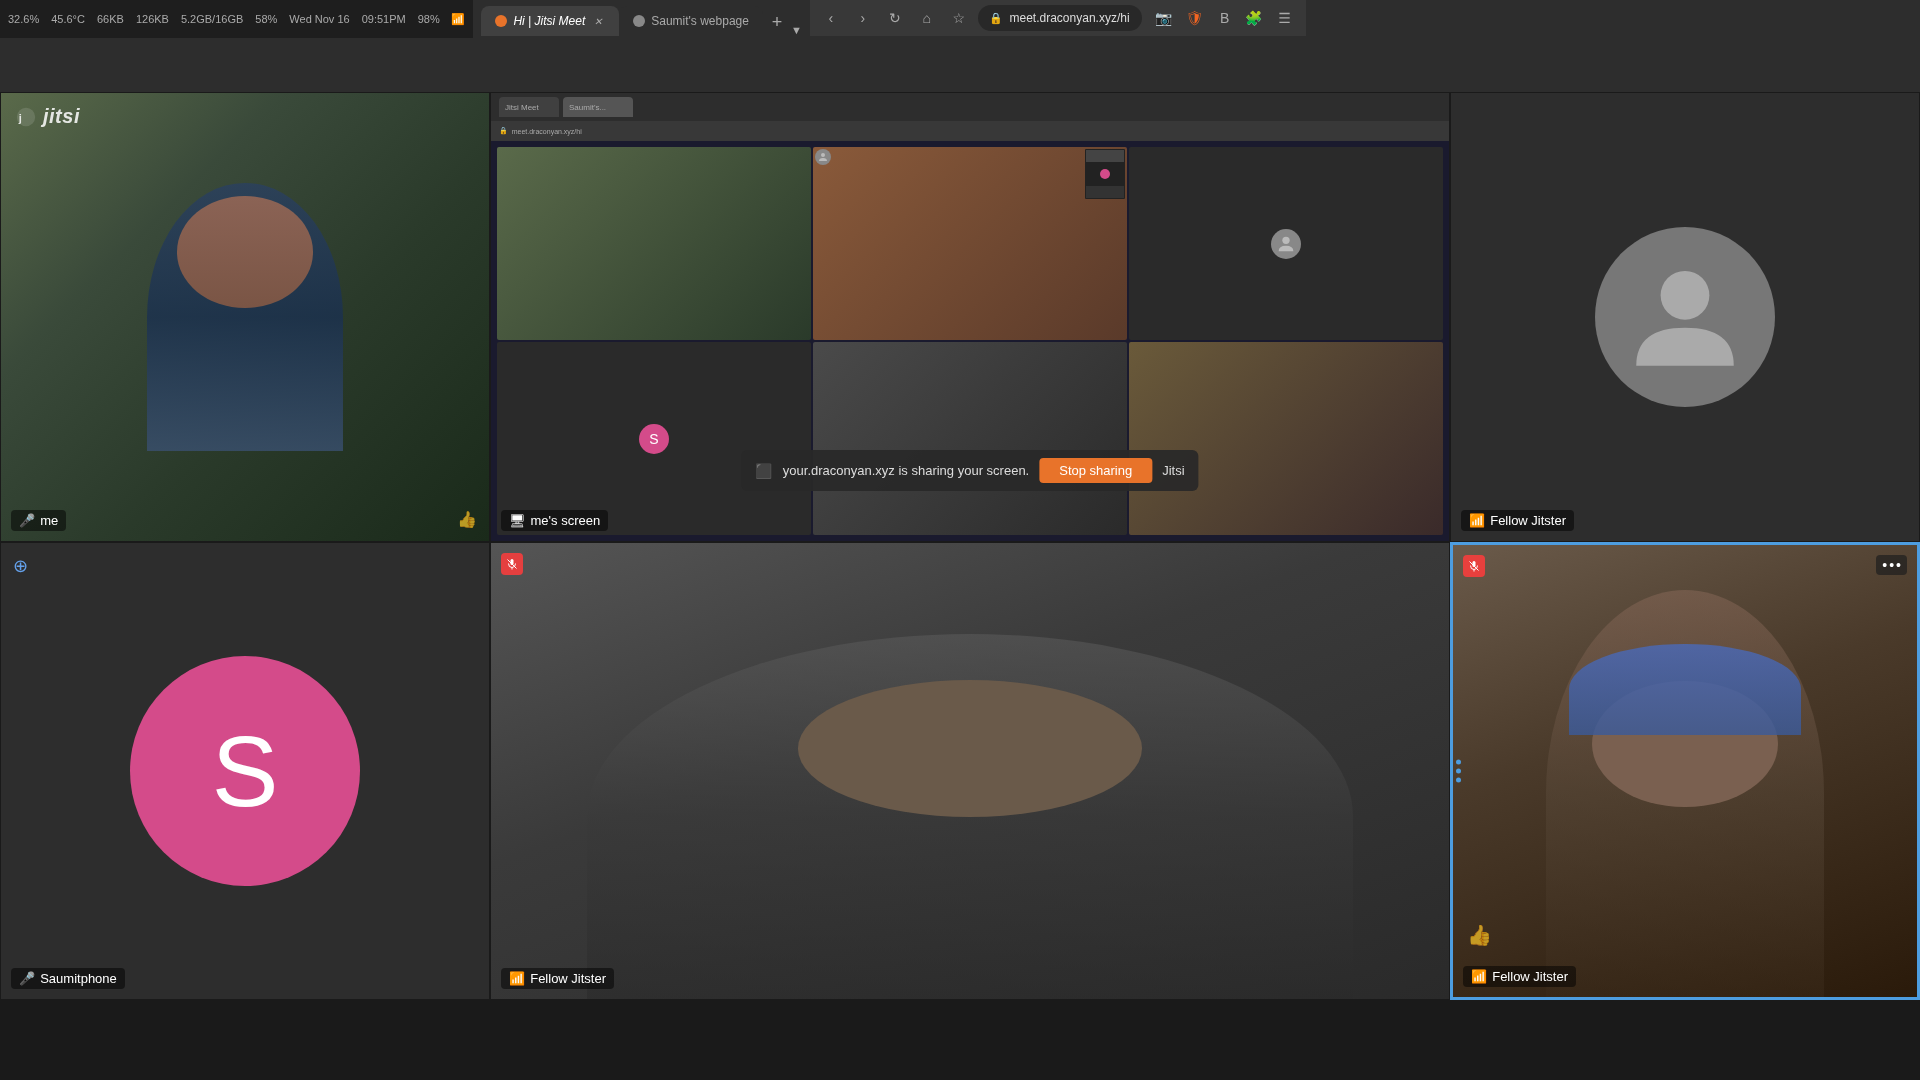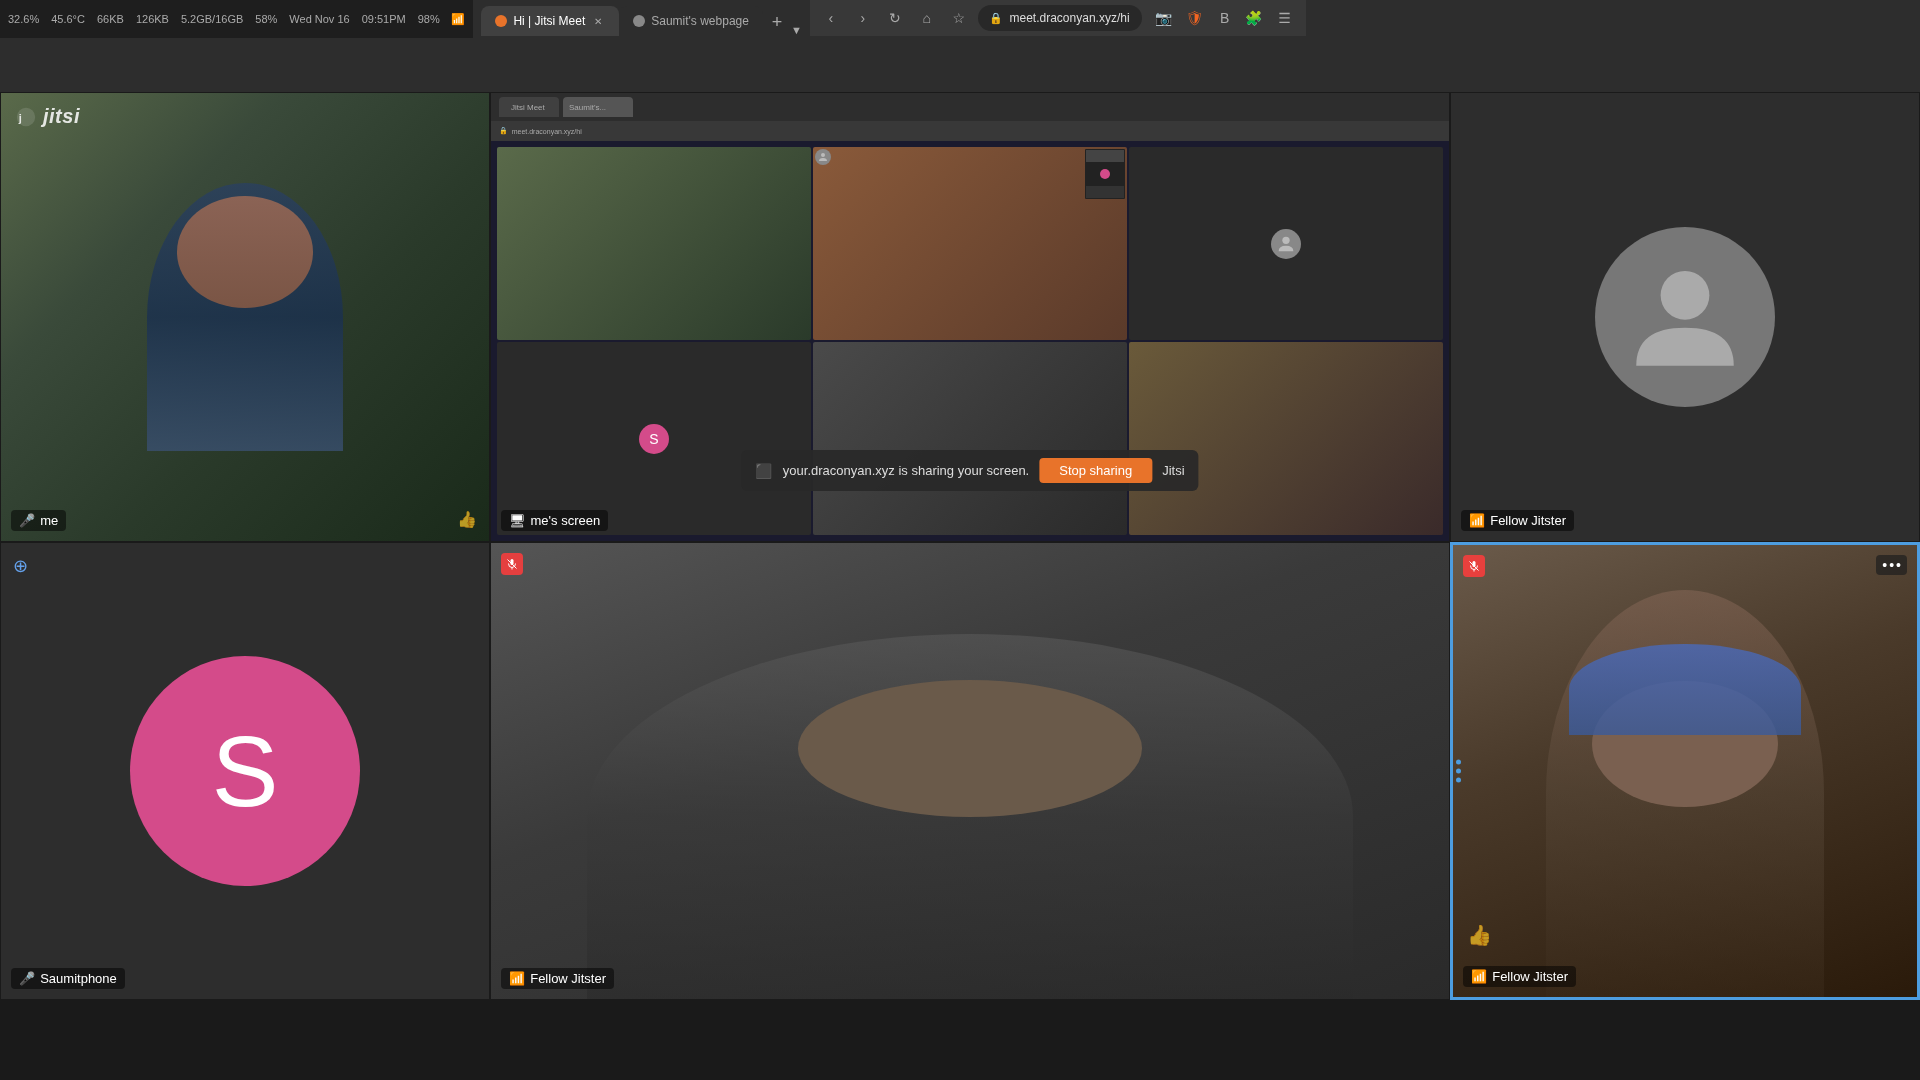--- a/index.html
+++ b/index.html
@@ -43,20 +43,21 @@
       border-radius: 8px 8px 0 0;
       font-size: 12px;
       gap: 6px;
       cursor: pointer;
       color: #ccc;
       background: #3a3a3a;
     }
     .tab.active {
       background: #404040;
       color: #fff;
+      font-style: italic;
     }
     .tab-favicon {
       width: 14px;
       height: 14px;
       background: #e8732a;
       border-radius: 50%;
       display: inline-block;
     }
     .tab-close {
       width: 14px;
@@ -370,21 +371,21 @@
     </div>
 
     <div style="position:absolute;bottom:12px;right:12px;font-size:16px;color:#fff;opacity:0.7;">👍</div>
   </div>
 
   <div class="video-cell cell-screen">
 
     <div style="width:100%;height:100%;background:#1a1a2e;position:relative;overflow:hidden;">
 
       <div style="background:#2d2d2d;height:28px;display:flex;align-items:center;padding:0 8px;gap:4px;">
-        <div style="width:60px;height:20px;background:#404040;border-radius:4px 4px 0 0;font-size:8px;color:#aaa;display:flex;align-items:center;padding:0 12px;">Jitsi Meet</div>
+        <div style="width:60px;height:20px;background:#404040;border-radius:4px 4px 0 0;font-size:8px;color:#aaa;display:flex;align-items:center;padding:0 6px;">Jitsi Meet</div>
         <div style="width:70px;height:20px;background:#555;border-radius:4px 4px 0 0;font-size:8px;color:#aaa;display:flex;align-items:center;padding:0 6px;">Saumit's...</div>
       </div>
 
       <div style="background:#383838;height:20px;display:flex;align-items:center;padding:0 8px;gap:4px;font-size:7px;color:#aaa;">
         <span>🔒</span>
           <span>meet.draconyan.xyz/hi</span>
       </div>
 
       <div style="display:grid;grid-template-columns:1fr 1fr 1fr;grid-template-rows:1fr 1fr;gap:2px;padding:6px;height:calc(100% - 48px);">
 

